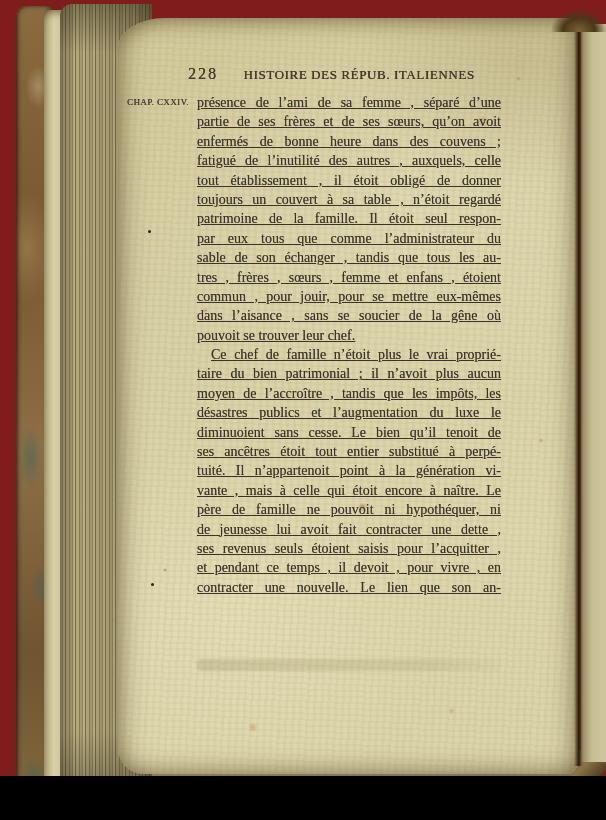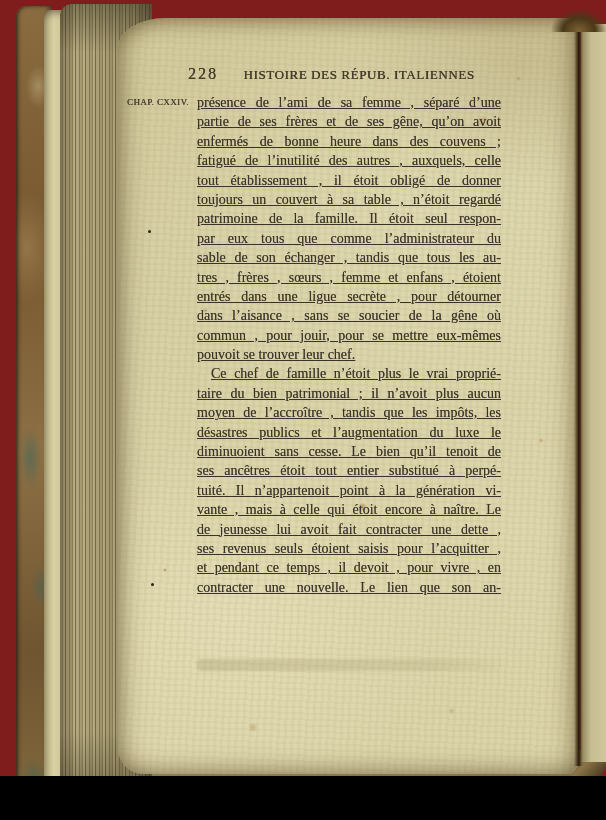--- a/index.html
+++ b/index.html
@@ -149,43 +149,43 @@
     <div class="header-row">
       <span class="folio">228</span>
       <div class="running-title">HISTOIRE DES RÉPUB. ITALIENNES</div>
     </div>
 
     <div class="margin-note">CHAP. CXXIV.</div>
 
     <div class="text-column">
       <div class="para">
           <div class="bodyline">présence de l’ami de sa femme , séparé d’une</div>
-          <div class="bodyline">partie de ses frères et de ses gêne, qu’on avoit</div>
+          <div class="bodyline">partie de ses frères et de ses sœurs, qu’on avoit</div>
           <div class="bodyline">enfermés de bonne heure dans des couvens ;</div>
           <div class="bodyline">fatigué de l’inutilité des autres , auxquels, celle</div>
           <div class="bodyline">tout établissement , il étoit obligé de donner</div>
           <div class="bodyline">toujours un couvert à sa table , n’étoit regardé</div>
           <div class="bodyline">patrimoine de la famille. Il étoit seul respon-</div>
           <div class="bodyline">par eux tous que comme l’administrateur du</div>
           <div class="bodyline">sable de son échanger , tandis que tous les au-</div>
           <div class="bodyline">tres , frères , sœurs , femme et enfans , étoient</div>
-          <div class="bodyline">entrés dans une ligue secrète , pour détourner</div>
+          <div class="bodyline">commun , pour jouir, pour se mettre eux-mêmes</div>
           <div class="bodyline">dans l’aisance , sans se soucier de la gêne où</div>
-          <div class="bodyline">commun , pour jouir, pour se mettre eux-mêmes</div>
           <div class="bodyline flush">pouvoit se trouver leur chef.</div>
         </div>
       <div class="para">
           <div class="bodyline indent">Ce chef de famille n’étoit plus le vrai proprié-</div>
           <div class="bodyline">taire du bien patrimonial ; il n’avoit plus aucun</div>
           <div class="bodyline">moyen de l’accroître , tandis que les impôts, les</div>
           <div class="bodyline">désastres publics et l’augmentation du luxe le</div>
           <div class="bodyline">diminuoient sans cesse. Le bien qu’il tenoit de</div>
           <div class="bodyline">ses ancêtres étoit tout entier substitué à perpé-</div>
           <div class="bodyline">tuité. Il n’appartenoit point à la génération vi-</div>
           <div class="bodyline">vante , mais à celle qui étoit encore à naître. Le</div>
+          <div class="bodyline">père de famille ne pouvoit ni hypothéquer, ni</div>
           <div class="bodyline">de jeunesse lui avoit fait contracter une dette ,</div>
           <div class="bodyline">ses revenus seuls étoient saisis pour l’acquitter ,</div>
           <div class="bodyline">et pendant ce temps , il devoit , pour vivre , en</div>
           <div class="bodyline">contracter une nouvelle. Le lien que son an-</div>
         </div>
     </div>
   </div>
 
 </div>
 

